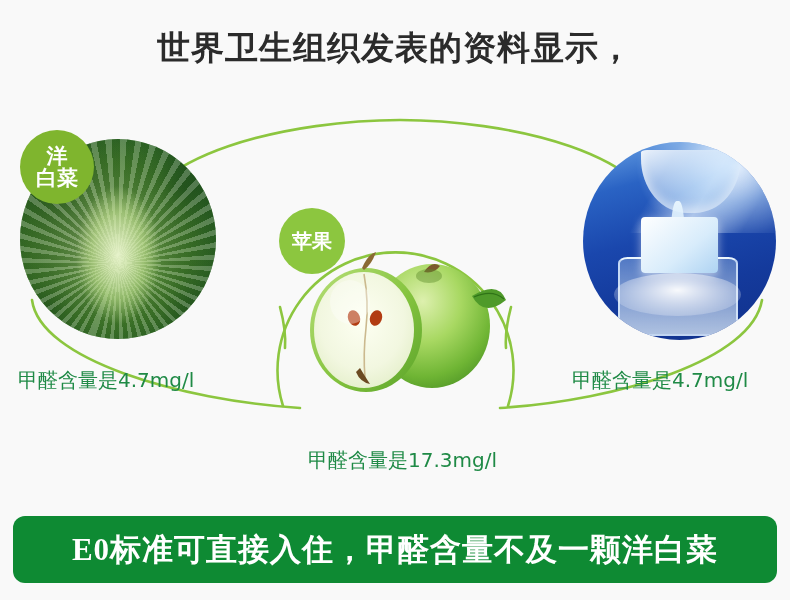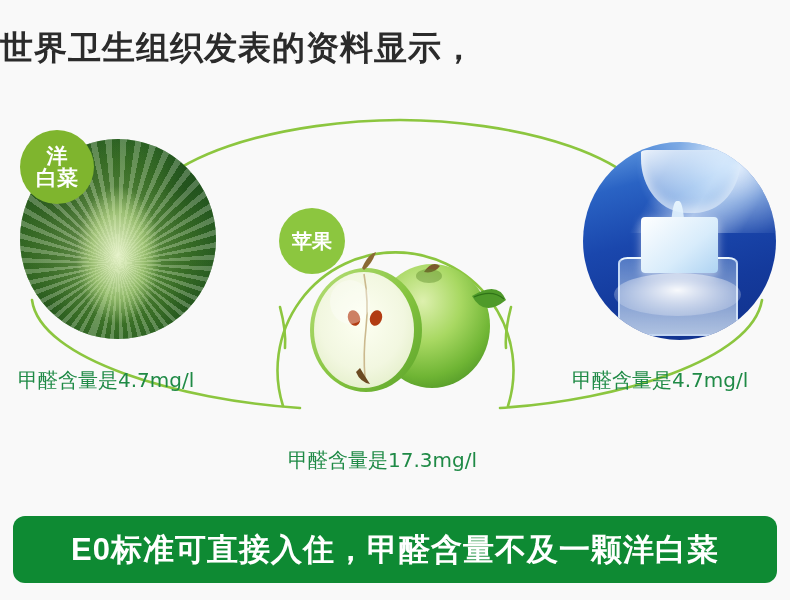--- a/index.html
+++ b/index.html
@@ -20,21 +20,21 @@
     height: 600px;
     background: #f9f9f9;
   }
 
   
   .headline {
     position: absolute;
     left: 0;
     top: 26px;
     width: 790px;
-    text-align: left;
+    text-align: center;
     font-size: 33px;
     font-weight: 700;
     letter-spacing: 1px;
     color: #2b2b2b;
     font-family: "DejaVu Sans", "Liberation Sans", sans-serif;
     white-space: nowrap;
   }
 
   
   .arc-layer {
@@ -175,21 +175,21 @@
   
   .caption {
     position: absolute;
     color: #1f8a46;
     font-size: 20px;
     font-weight: 500;
     white-space: nowrap;
     font-family: "DejaVu Sans", "Liberation Sans", sans-serif;
   }
   #caption-cabbage { left: 18px;  top: 367px; }
-  #caption-apple   { left: 288px; top: 447px; }
+  #caption-apple   { left: 308px; top: 447px; }
   #caption-water   { left: 572px; top: 367px; }
 
   
   #banner {
     position: absolute;
     left: 13px;
     top: 516px;
     width: 764px;
     height: 67px;
     background: #0e8a33;
@@ -197,21 +197,21 @@
     display: flex;
     align-items: center;
     justify-content: center;
   }
   #banner-text {
     color: #ffffff;
     font-size: 31px;
     font-weight: 700;
     letter-spacing: 1px;
     white-space: nowrap;
-    font-family: Liberation Sans, sans-serif;
+    font-family: Liberation Serif, serif;
   }
 </style>
 </head>
 <body>
 
 <div id="infographic">
 
   <div class="headline">世界卫生组织发表的资料显示，</div>
 
   <svg class="arc-layer" viewBox="0 0 790 600" width="790" height="600" aria-hidden="true">

